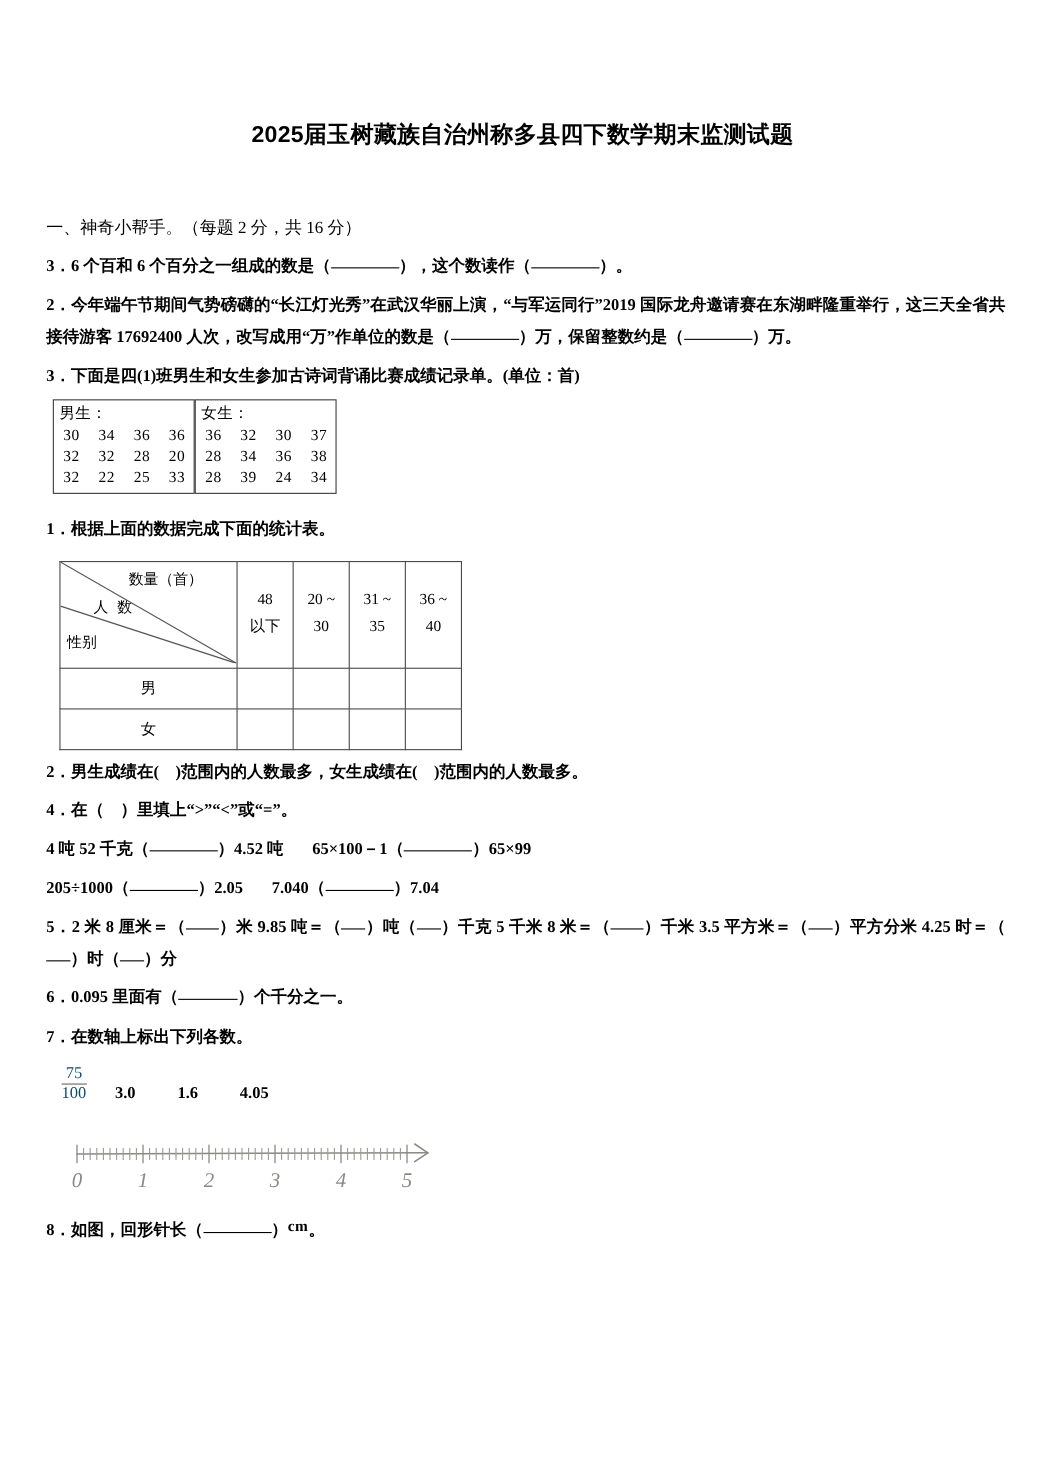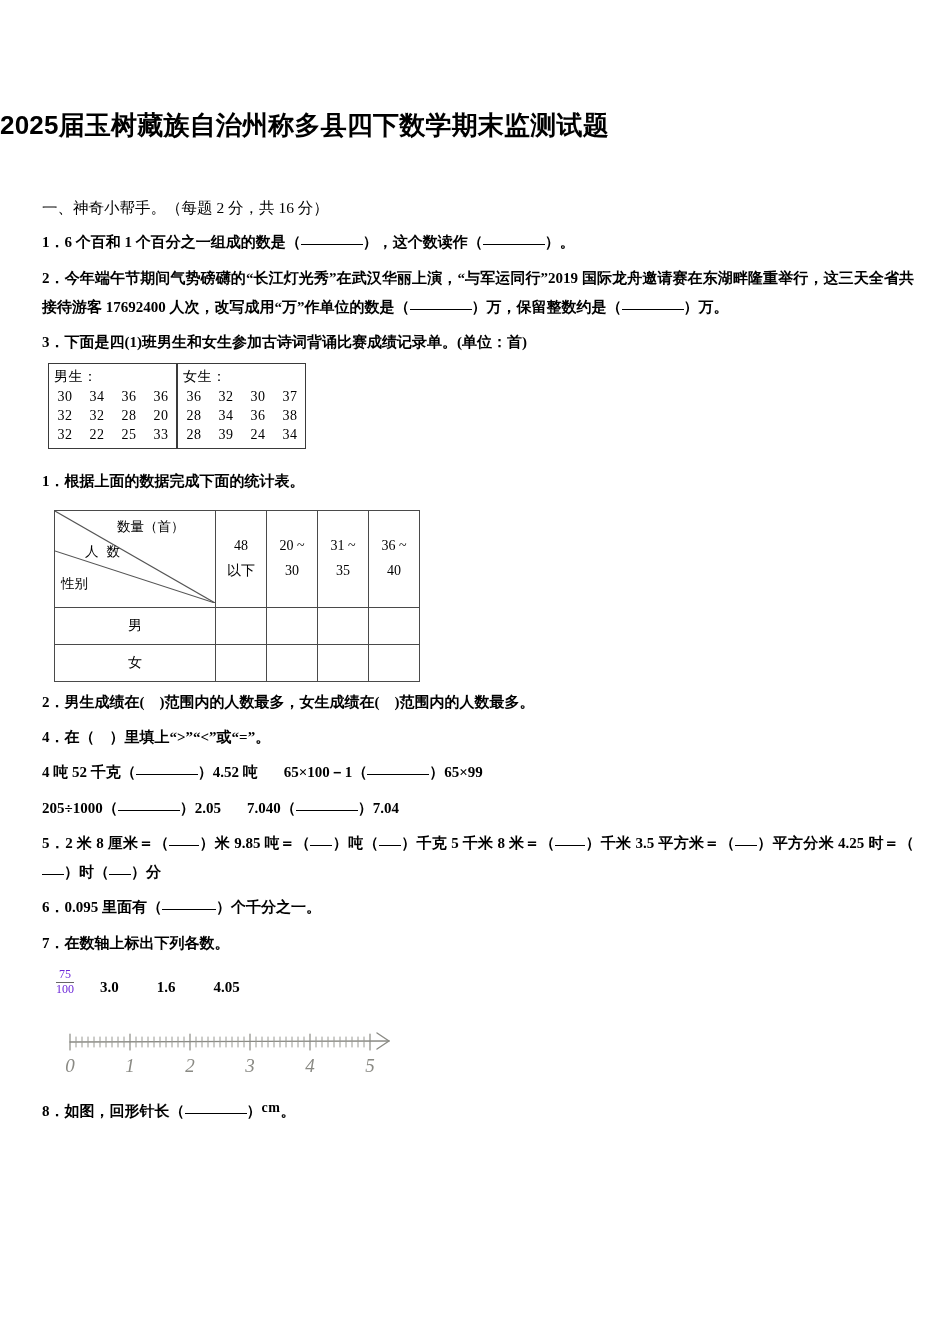--- a/index.html
+++ b/index.html
@@ -19,22 +19,22 @@
     position: absolute;
     left: 0; top: 0;
     width: 950px;
     height: 1344px;
     padding: 0;
   }
   .title {
     position: absolute;
     left: 0; top: 108px;
     width: 950px;
-    text-align: left;
-    font-size: 26px;
+    text-align: center;
+    font-size: 21px;
     font-weight: bold;
     letter-spacing: 0.2px;
     font-family: "Liberation Sans", "DejaVu Sans", sans-serif;
   }
   .content {
     position: absolute;
     left: 42px;
     top: 196px;
     width: 872px;
   }
@@ -120,22 +120,22 @@
     display: flex;
     align-items: flex-end;
     font-size: 15px;
     font-weight: bold;
     font-family: "Liberation Serif", serif;
   }
   .frac {
     display: inline-block;
     text-align: center;
     font-weight: normal;
-    color: #6d28d9;
-    font-size: 12px;
+    color: #0c4a6e;
+    font-size: 15px;
     line-height: 1.15;
     margin-right: 26px;
   }
   .frac .num { display: block; }
   .frac .den { display: block; border-top: 1.1px solid #666; }
   .numline-nums .v { margin-right: 38px; }
 
   
   .axis { margin: 24px 0 8px 10px; }
 
@@ -152,21 +152,21 @@
 
 <div class="page">
 
   <div class="title">2025届玉树藏族自治州称多县四下数学期末监测试题</div>
 
   <div class="content">
 
     <div class="sec-head">一、神奇小帮手。（每题 2 分，共 16 分）</div>
 
     <div class="q">
-      <span>1．6 个百和 1 个百分之一组成的数是（</span><span class="blank-l b60"></span><span>），这个数读作（</span><span class="blank-l b60"></span><span>）。</span>
+      <span>3．6 个百和 6 个百分之一组成的数是（</span><span class="blank-l b60"></span><span>），这个数读作（</span><span class="blank-l b60"></span><span>）。</span>
     </div>
 
     <div class="q">
       <span>2．今年端午节期间气势磅礴的“长江灯光秀”在武汉华丽上演，“与军运同行”2019 国际龙舟邀请赛在东湖畔隆重举行，这三天全省共接待游客 17692400 人次，改写成用“万”作单位的数是（</span><span class="blank-l b60"></span><span>）万，保留整数约是（</span><span class="blank-l b60"></span><span>）万。</span>
     </div>
 
     <div class="q">3．下面是四(1)班男生和女生参加古诗词背诵比赛成绩记录单。(单位：首)</div>
 
     <div class="scores">
       <div class="score-box left">

